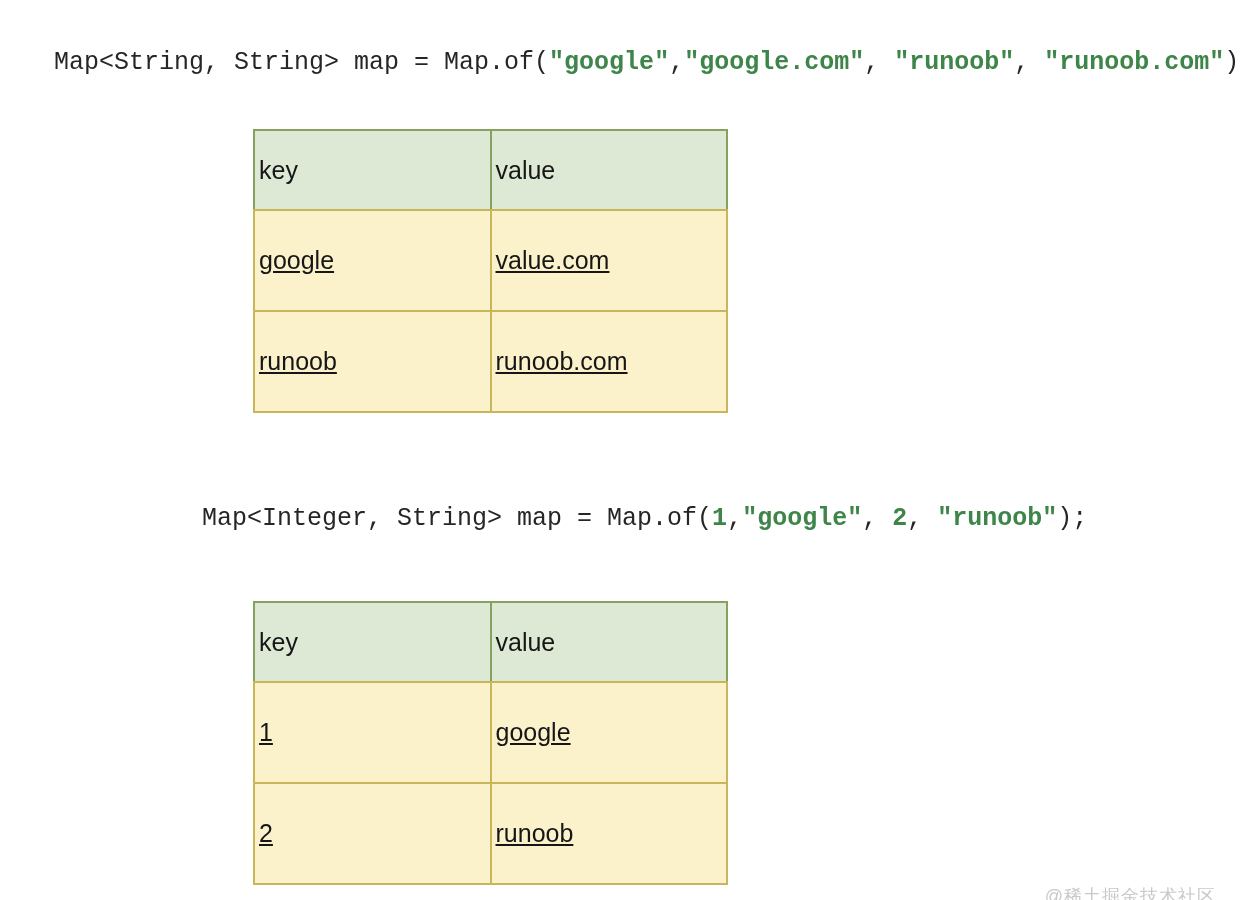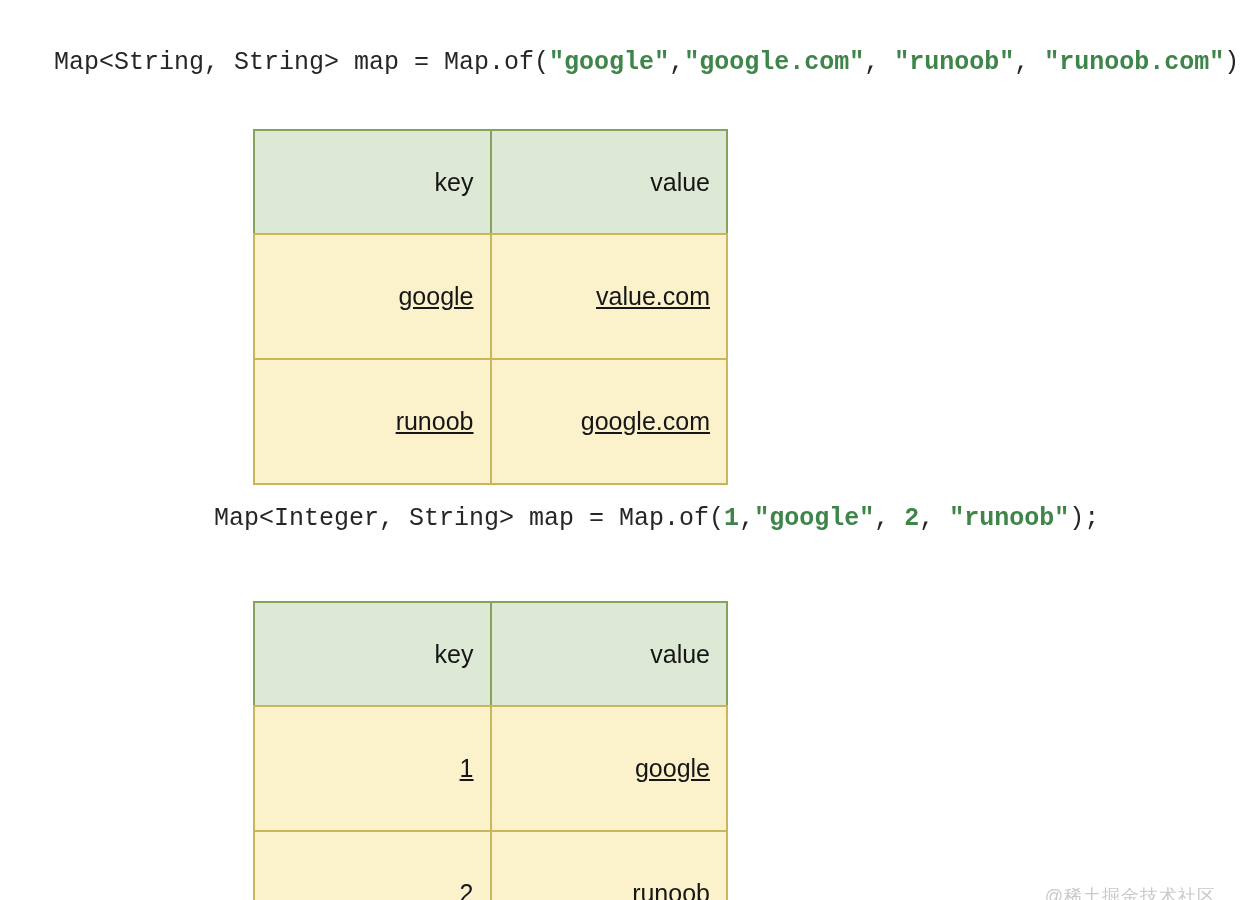--- a/index.html
+++ b/index.html
@@ -39,42 +39,42 @@
     font-weight: bold;
   }
   table.kv-table {
     position: absolute;
     border-collapse: collapse;
     table-layout: fixed;
     width: 475px;
   }
   table.kv-table td {
     width: 50%;
-    text-align: right;
+    text-align: left;
     vertical-align: middle;
-    padding: 16px;
+    padding: 4px;
     font-size: 25px;
     color: var(--table-text);
   }
   table.kv-table thead td {
     height: 70px;
     background: var(--header-bg);
     border: 2px solid var(--header-border);
     border-bottom-color: var(--row-border);
   }
   table.kv-table tbody td {
     height: 91px;
     background: var(--row-bg);
     border: 2px solid var(--row-border);
     text-decoration: underline;
   }
   #table-1 { left: 253px; top: 129px; }
   #table-2 { left: 253px; top: 601px; }
   #code-line-1 { left: 24px; top: 24px; }
-  #code-line-2 { left: 184px; top: 480px; }
+  #code-line-2 { left: 172px; top: 480px; }
   .watermark {
     position: absolute;
     right: 24px;
     top: 856px;
     font-size: 18px;
     letter-spacing: 1px;
     color: var(--watermark-gray);
     margin-top: 28px;
   }
 </style>
@@ -92,21 +92,21 @@
       <td>value</td>
     </tr>
   </thead>
   <tbody>
     <tr>
       <td>google</td>
       <td>value.com</td>
     </tr>
     <tr>
       <td>runoob</td>
-      <td>google.com</td>
+      <td>runoob.com</td>
     </tr>
   </tbody>
 </table>
 
 <div class="code" id="code-line-2">
   <span class="plain">Map&lt;Integer, String&gt; map = Map.of(</span><span class="literal">1</span><span class="plain">,</span><span class="string">"google"</span><span class="plain">, </span><span class="literal">2</span><span class="plain">, </span><span class="string">"runoob"</span><span class="plain">);</span>
 </div>
 
 <table class="kv-table" id="table-2">
   <thead>

